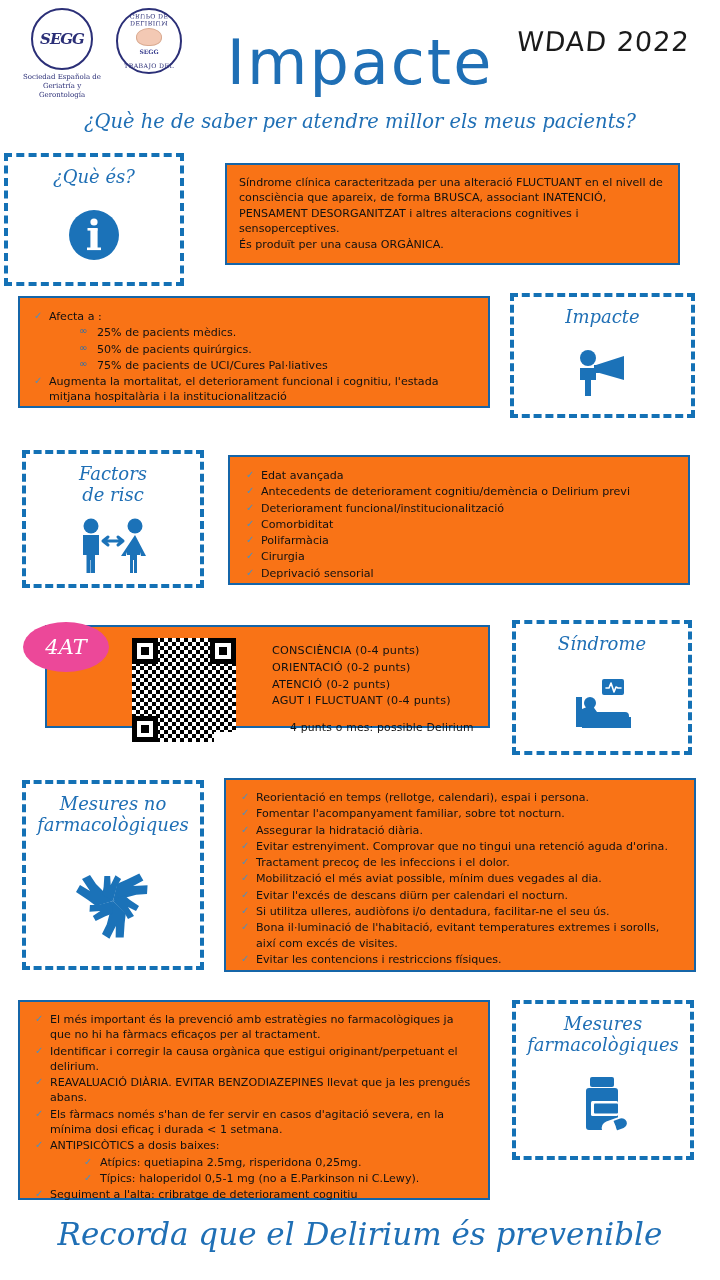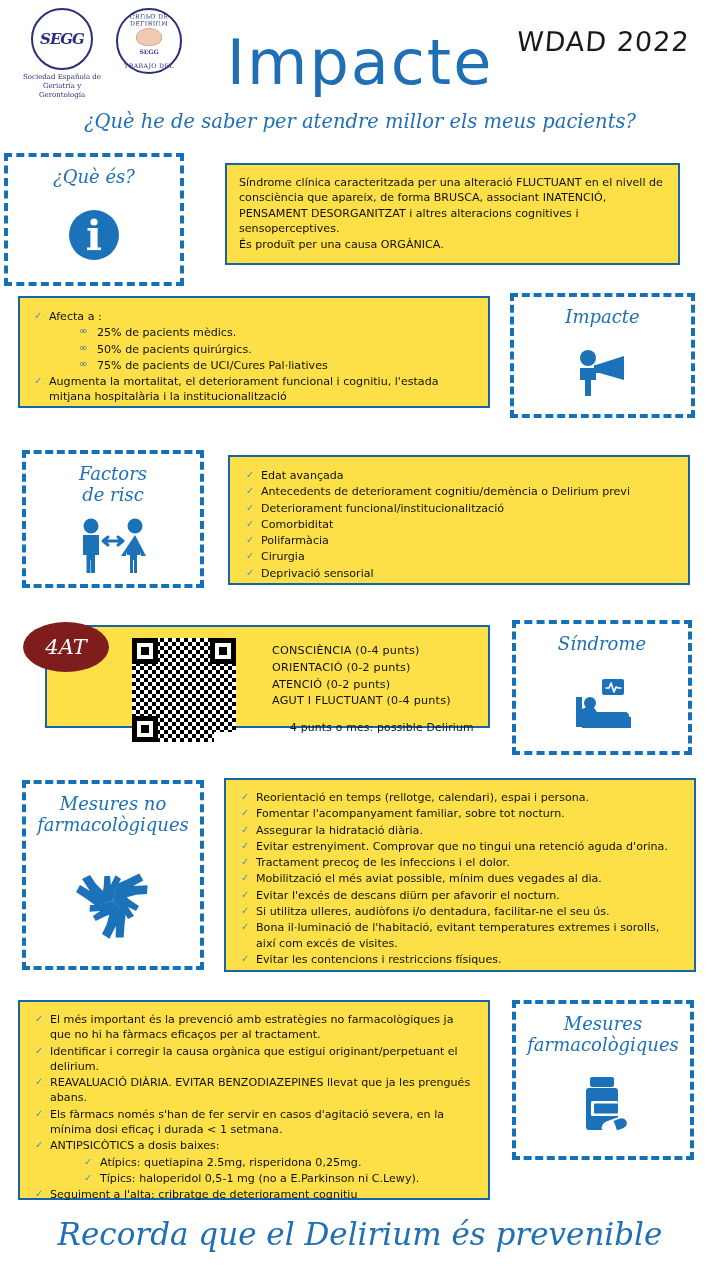--- a/index.html
+++ b/index.html
@@ -127,21 +127,21 @@
     text-align: center;
     font-family: "DejaVu Serif", serif;
     font-style: italic;
     font-size: 19.5px;
     color: #1f6fb5;
   }
 
   .solid-box {
     position: absolute;
     border: 2.5px solid #1565a8;
-    background: #fde047;
+    background: #f97316;
   }
   .dashed-box {
     position: absolute;
     border: 4px dashed #1471b5;
     background: #fff;
     display: flex;
     flex-direction: column;
     align-items: center;
     justify-content: flex-start;
     padding-top: 10px;
@@ -217,21 +217,21 @@
     left: 0; top: 0;
     color: #4a90c4;
     font-size: 9.5px;
   }
 
   
   .badge-4at {
     position: absolute;
     width: 86px; height: 50px;
     border-radius: 50%;
-    background: #7f1d1d;
+    background: #ec4899;
     color: #fff;
     display: flex;
     align-items: center;
     justify-content: center;
     font-family: "DejaVu Serif", serif;
     font-size: 21px;
     font-style: italic;
     z-index: 5;
   }
   .qr {
@@ -451,21 +451,21 @@
 </div>
 
 <div class="solid-box txt" style="left:224px; top:778px; width:472px; height:194px; padding:10px 13px;">
   <ul class="checks">
     <li>Reorientació en temps (rellotge, calendari), espai i persona.</li>
     <li>Fomentar l'acompanyament familiar, sobre tot nocturn.</li>
     <li>Assegurar la hidratació diària.</li>
     <li>Evitar estrenyiment. Comprovar que no tingui una retenció aguda d'orina.</li>
     <li>Tractament precoç de les infeccions i el dolor.</li>
     <li>Mobilització el més aviat possible, mínim dues vegades al dia.</li>
-    <li>Evitar l'excés de descans diürn per afavorir el nocturn.</li>
+    <li>Evitar l'excés de descans diürn per calendari el nocturn.</li>
     <li>Si utilitza ulleres, audiòfons i/o dentadura, facilitar-ne el seu ús.</li>
     <li>Bona il·luminació de l'habitació, evitant temperatures extremes i sorolls, així com excés de visites.</li>
     <li>Evitar les contencions i restriccions físiques.</li>
   </ul>
 </div>
 
 <div class="solid-box txt" style="left:18px; top:1000px; width:472px; height:200px; padding:10px 13px;">
   <ul class="checks">
     <li>El més important és la prevenció amb estratègies no farmacològiques ja que no hi ha fàrmacs eficaços per al tractament.</li>
     <li>Identificar i corregir la causa orgànica que estigui originant/perpetuant el delirium.</li>

